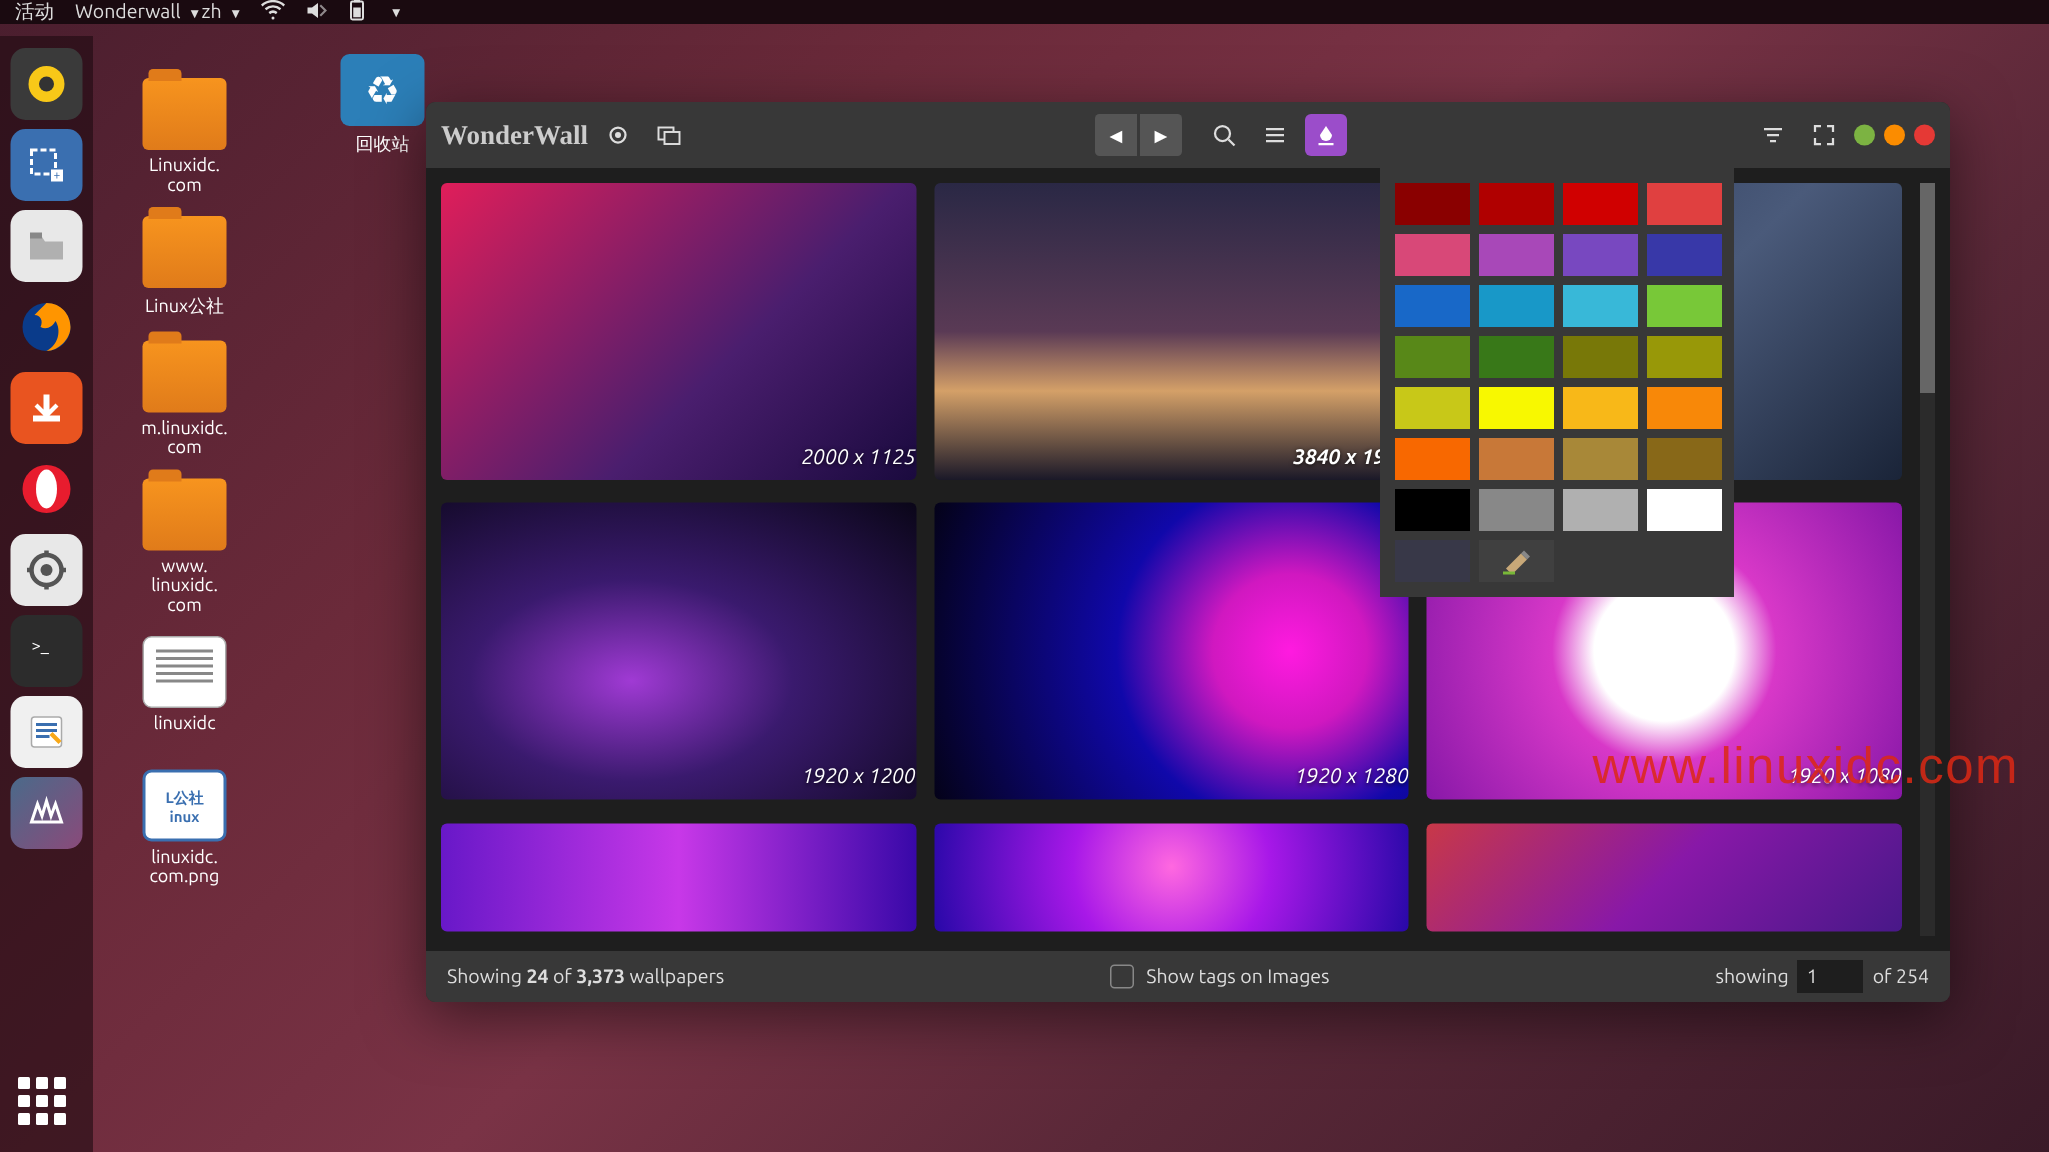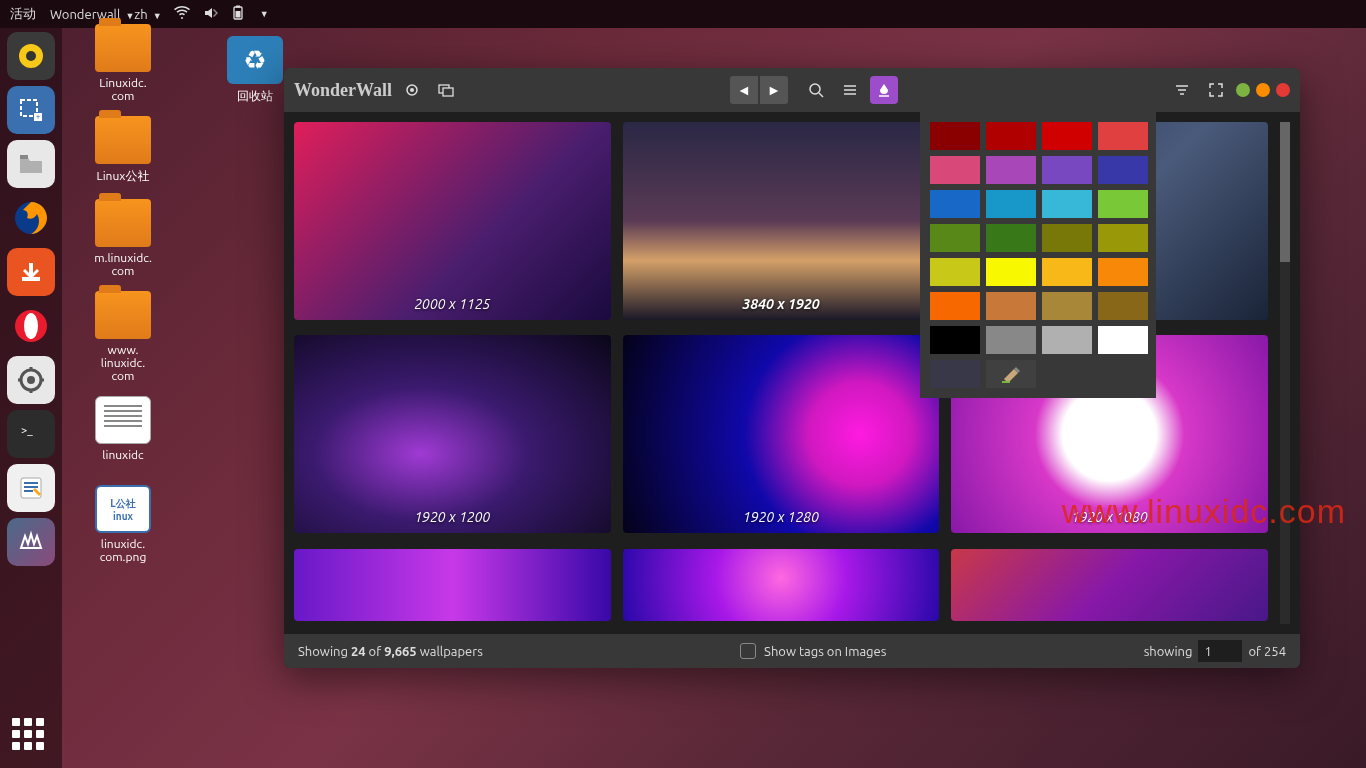--- a/index.html
+++ b/index.html
@@ -1,27 +1,27 @@
 <!DOCTYPE html>
 <html><head>
 <meta charset="utf-8">
 <style>
 *{margin:0;padding:0;box-sizing:border-box;font-family:Ubuntu,sans-serif;}
 body{width:1366px;height:768px;overflow:hidden;background:linear-gradient(135deg,#4a1e2e 0%,#6b2a3a 30%,#7a3346 50%,#5a2838 70%,#3a1a28 100%);position:relative;}
-.topbar{height:28px;background:#1a0a10;color:#ddd;display:flex;align-items:center;padding:0 10px;font-size:13px;}
+.topbar{height:16px;background:#1a0a10;color:#ddd;display:flex;align-items:center;padding:0 10px;font-size:13px;}
 .topbar .left{display:flex;gap:14px;align-items:center;}
 .topbar .center{flex:1;text-align:center;}
 .topbar .right{display:flex;gap:12px;align-items:center;}
 .tri{font-size:9px;margin-left:2px;}
 .dock{position:absolute;left:0;top:24px;width:62px;height:744px;background:rgba(30,10,16,0.6);display:flex;flex-direction:column;align-items:center;padding-top:8px;gap:6px;}
 .dock-icon{width:48px;height:48px;border-radius:10px;display:flex;align-items:center;justify-content:center;font-size:24px;color:#fff;}
 .dock-spacer{flex:1;}
 .apps-btn{width:38px;height:38px;display:grid;grid-template-columns:repeat(3,8px);grid-template-rows:repeat(3,8px);gap:4px;margin-bottom:12px;}
 .apps-btn div{background:#fff;border-radius:1px;}
-.desktop-icons{position:absolute;left:78px;top:24px;}
+.desktop-icons{position:absolute;left:78px;top:52px;}
 .di{width:90px;text-align:center;color:#fff;font-size:12px;margin-bottom:14px;}
 .di-ic{width:56px;height:48px;margin:0 auto 4px;border-radius:6px;}
 .folder{background:linear-gradient(#f7941e,#e07b1a);position:relative;border-radius:4px;}
 .folder:before{content:"";position:absolute;top:-6px;left:4px;width:22px;height:8px;background:#e07b1a;border-radius:3px 3px 0 0;}
 .trash-ic{background:#2c7fb8;display:flex;align-items:center;justify-content:center;color:#fff;font-size:26px;}
 .doc-ic{background:#fff;border:1px solid #aaa;position:relative;}
 .doc-ic:after{content:"";position:absolute;top:8px;left:8px;right:8px;height:2px;background:#888;box-shadow:0 5px 0 #888,0 10px 0 #888,0 15px 0 #888,0 20px 0 #888;}
 .img-ic{background:#fff;border:2px solid #3a6fb0;display:flex;align-items:center;justify-content:center;font-size:10px;color:#3a6fb0;font-weight:bold;margin-top:24px;}
 .desktop-icons2{position:absolute;left:210px;top:36px;}
 .app-window{position:absolute;left:284px;top:68px;width:1016px;height:600px;background:#2b2b2b;border-radius:6px;box-shadow:0 10px 40px rgba(0,0,0,0.5);display:flex;flex-direction:column;overflow:hidden;}
@@ -34,21 +34,21 @@
 .nav-btn{width:28px;height:28px;background:#555;color:#fff;display:flex;align-items:center;justify-content:center;font-size:14px;border-radius:3px;}
 .nav-btn:first-child{border-radius:3px 0 0 3px;}
 .nav-btn:last-child{border-radius:0 3px 3px 0;}
 .search-box{width:180px;height:28px;background:#555;border:none;color:#ddd;padding:0 10px;border-radius:3px;font-size:13px;}
 .win-btns{display:flex;gap:6px;margin-left:auto;}
 .win-btn{width:14px;height:14px;border-radius:50%;}
 .app-content{flex:1;background:#1e1e1e;padding:10px;overflow:hidden;position:relative;display:flex;}
 .grid{display:grid;grid-template-columns:repeat(3,1fr);gap:12px;flex:1;padding-right:12px;}
 .thumb{position:relative;border-radius:4px;overflow:hidden;height:198px;}
 .thumb.row3{height:72px;}
-.thumb-label{position:absolute;bottom:8px;left:0;right:0;text-align:center;color:#fff;font-style:italic;font-size:14px;text-shadow:0 1px 3px rgba(0,0,0,0.8);margin-top:40px;}
+.thumb-label{position:absolute;bottom:8px;left:0;right:0;text-align:right;color:#fff;font-style:italic;font-size:14px;text-shadow:0 1px 3px rgba(0,0,0,0.8);margin-top:40px;}
 .scrollbar{width:10px;background:#2b2b2b;}
 .scroll-thumb{width:100%;height:140px;background:#666;border-radius:0;margin-top:0;}
 .color-popup{position:absolute;top:0;right:144px;width:236px;background:#383838;padding:10px;display:grid;grid-template-columns:repeat(4,50px);gap:6px;z-index:10;}
 .color-sw{width:50px;height:28px;cursor:pointer;}
 .clear-sw{display:flex;align-items:center;justify-content:center;font-size:18px;}
 .app-footer{height:34px;background:#383838;color:#ddd;display:flex;align-items:center;padding:0 14px;font-size:13px;}
 .footer-center{flex:1;display:flex;align-items:center;justify-content:center;gap:8px;}
 .checkbox{width:16px;height:16px;border:1.5px solid #888;border-radius:3px;}
 .footer-right{display:flex;align-items:center;gap:6px;}
 .page-input{width:44px;height:22px;background:#1e1e1e;border:none;color:#ddd;text-align:left;padding:0 6px;font-size:13px;}
@@ -327,21 +327,21 @@
             <path d="M4 16L14 6l4 4-10 10z" fill="#c8a878"></path>
             <path d="M14 6l2-2 4 4-2 2z" fill="#888"></path>
             <line x1="2" y1="19" x2="10" y2="19" stroke="#78b838" stroke-width="2"></line>
           </svg>
         </div>
       </div>
   </div>
 
   <div class="app-footer">
     <span>
-      <span>Showing </span><b>24</b><span> of  </span><b>9,665</b><span> wallpapers</span>
+      <span>Showing </span><b>24</b><span> of  </span><b>3,373</b><span> wallpapers</span>
     </span>
     <div class="footer-center">
       <div class="checkbox"></div>
       <span>Show tags on Images</span>
     </div>
     <div class="footer-right">
       <span>showing</span>
       <input class="page-input" value="1" style="">
       <span>of 254</span>
     </div>

